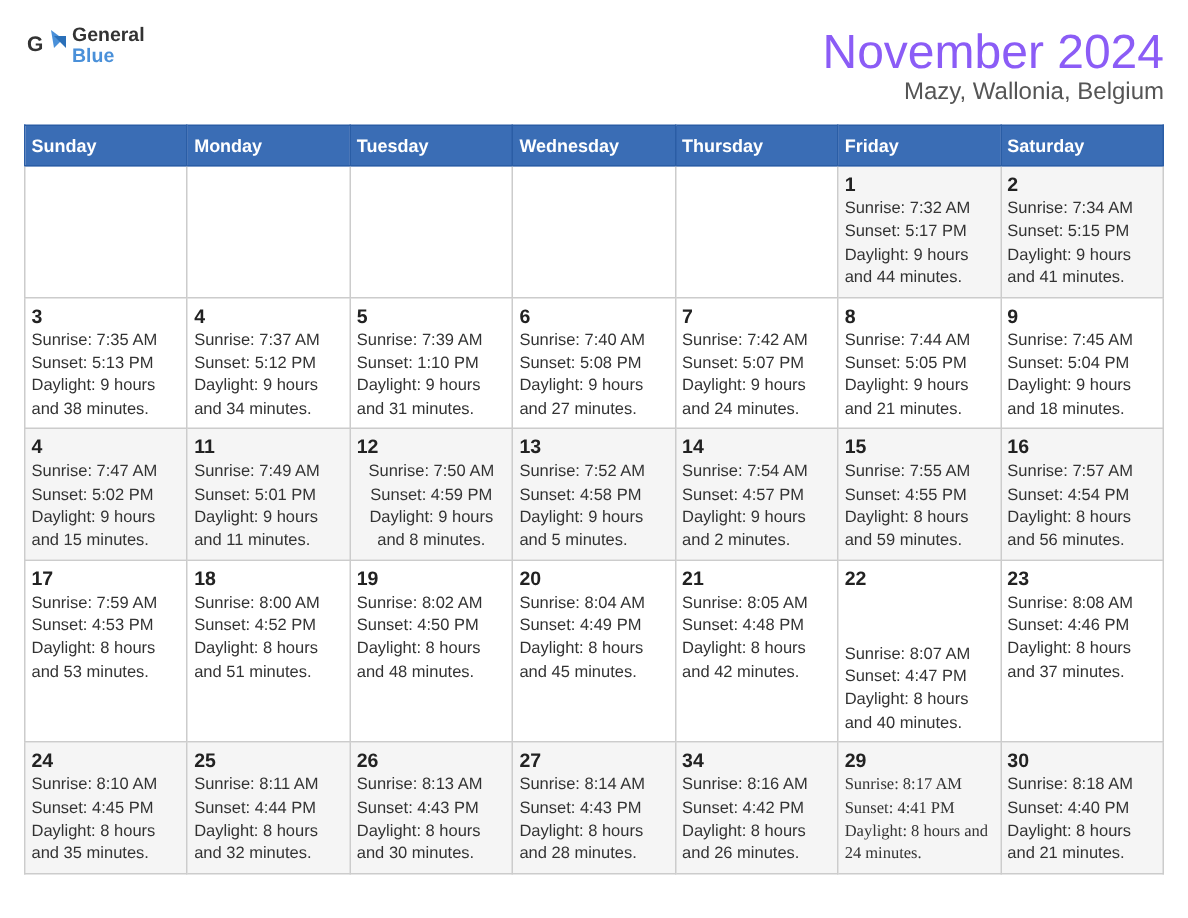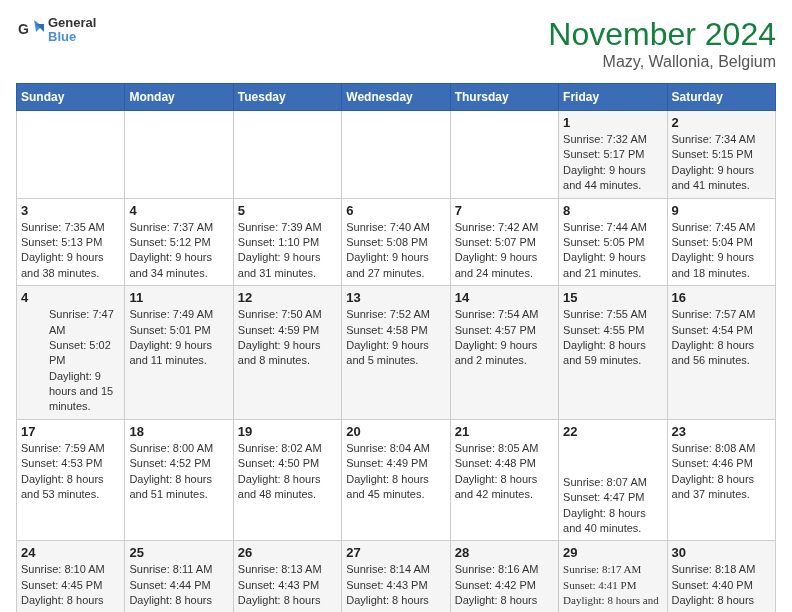--- a/index.html
+++ b/index.html
@@ -33,21 +33,21 @@
     .logo-icon {
       width: 28px;
       height: 28px;
     }
     .title-block {
       text-align: right;
     }
     .title-block h1 {
       font-size: 32px;
       font-weight: normal;
-      color: #15803d;
+      color: #8b5cf6;
     }
     .title-block h2 {
       font-size: 16px;
       font-weight: normal;
       color: #555;
     }
     .calendar {
       width: 100%;
       border-collapse: collapse;
       font-size: 11px;
@@ -183,33 +183,33 @@
         <td>
           <div class="day-number">9</div>
           <div class="day-info" style="white-space: pre-line;">Sunrise: 7:45 AM
 Sunset: 5:04 PM
 Daylight: 9 hours and 18 minutes.</div>
         </td>
       </tr>
       <tr>
         <td>
           <div class="day-number">4</div>
-          <div class="day-info" style="white-space: pre-line; margin-left: 28px;">Sunrise: 7:47 AM
+          <div class="day-info" style="white-space: pre-line;">Sunrise: 7:47 AM
 Sunset: 5:02 PM
 Daylight: 9 hours and 15 minutes.</div>
         </td>
         <td>
           <div class="day-number">11</div>
           <div class="day-info" style="white-space: pre-line;">Sunrise: 7:49 AM
 Sunset: 5:01 PM
 Daylight: 9 hours and 11 minutes.</div>
         </td>
         <td>
           <div class="day-number">12</div>
-          <div class="day-info" style="white-space: pre-line;">Sunrise: 7:50 AM
+          <div class="day-info" style="white-space: pre-line; text-align: center;">Sunrise: 7:50 AM
 Sunset: 4:59 PM
 Daylight: 9 hours and 8 minutes.</div>
         </td>
         <td>
           <div class="day-number">13</div>
           <div class="day-info" style="white-space: pre-line;">Sunrise: 7:52 AM
 Sunset: 4:58 PM
 Daylight: 9 hours and 5 minutes.</div>
         </td>
         <td>
@@ -294,21 +294,21 @@
 Sunset: 4:43 PM
 Daylight: 8 hours and 30 minutes.</div>
         </td>
         <td>
           <div class="day-number">27</div>
           <div class="day-info" style="white-space: pre-line;">Sunrise: 8:14 AM
 Sunset: 4:43 PM
 Daylight: 8 hours and 28 minutes.</div>
         </td>
         <td>
-          <div class="day-number">28</div>
+          <div class="day-number">34</div>
           <div class="day-info" style="white-space: pre-line;">Sunrise: 8:16 AM
 Sunset: 4:42 PM
 Daylight: 8 hours and 26 minutes.</div>
         </td>
         <td>
           <div class="day-number">29</div>
           <div class="day-info" style="white-space: pre-line; font-family: Liberation Serif, serif;">Sunrise: 8:17 AM
 Sunset: 4:41 PM
 Daylight: 8 hours and 24 minutes.</div>
         </td>

